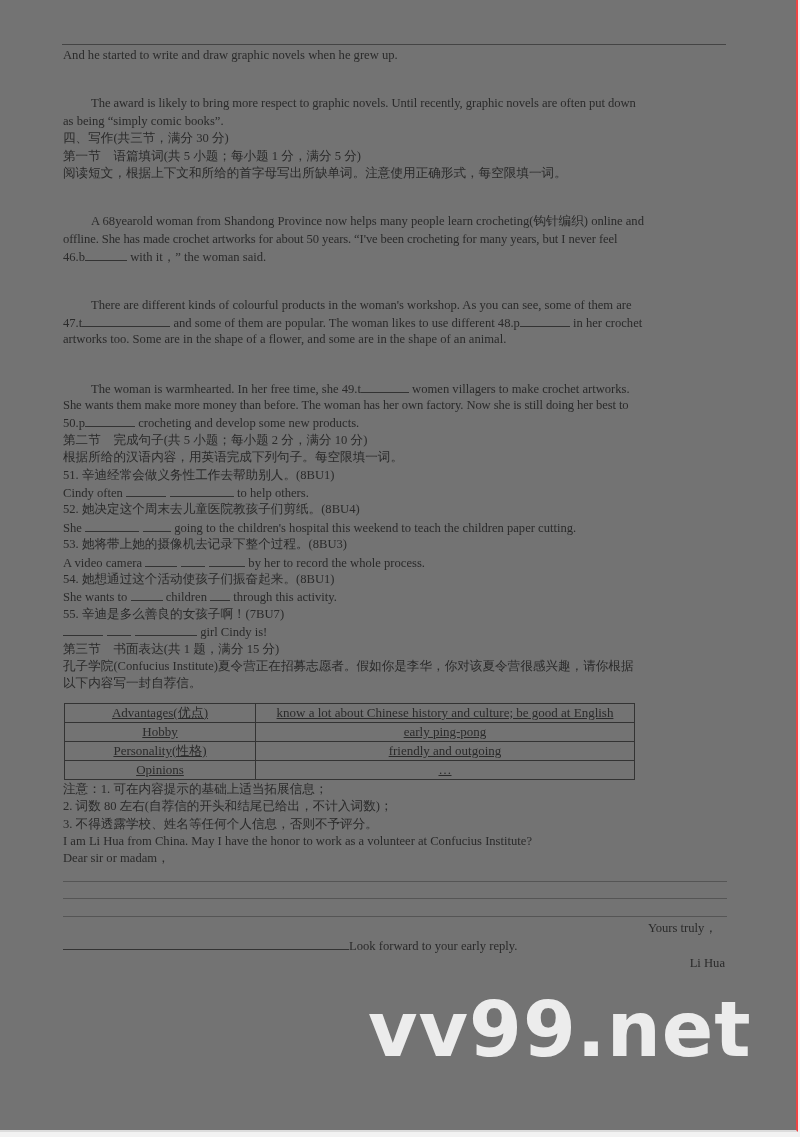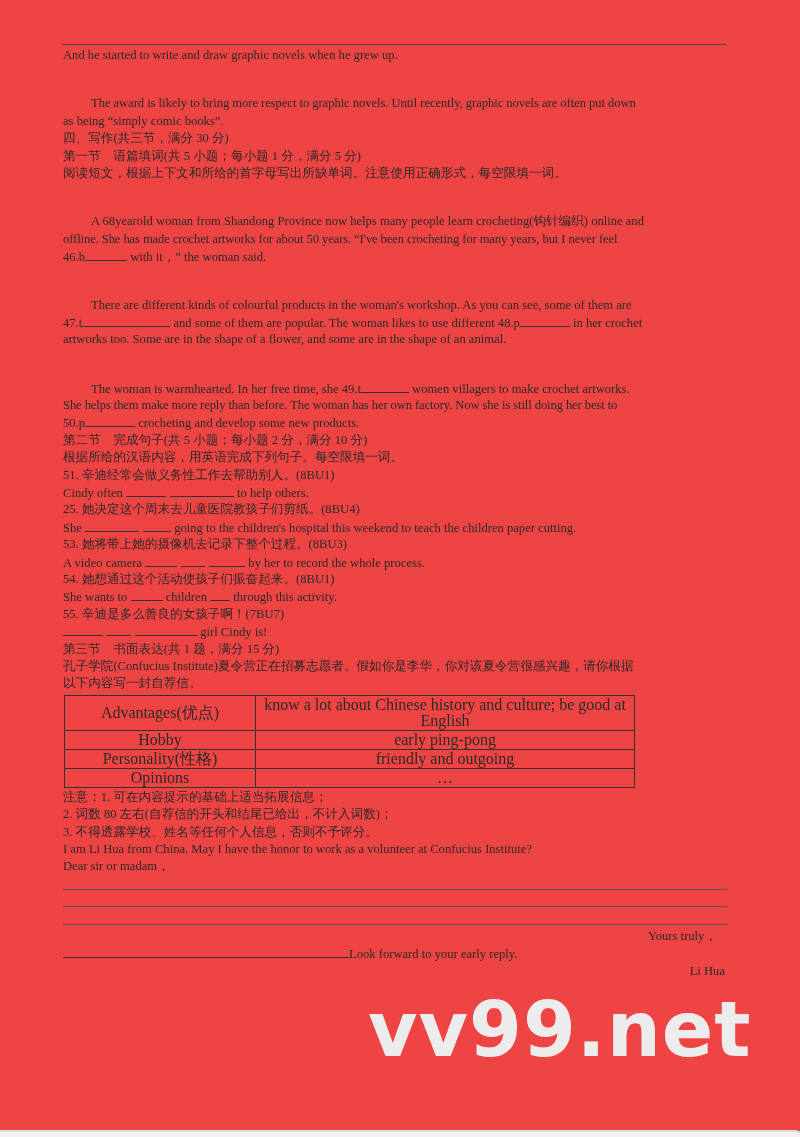--- a/index.html
+++ b/index.html
@@ -2,36 +2,36 @@
 <html><head>
   <meta charset="utf-8">
   <style>
     html, body { margin: 0; padding: 0; }
     body {
       width: 800px; height: 1137px; background: #f2f2f2; position: relative; overflow: hidden;
       font-family: "Liberation Serif", "DejaVu Serif", serif; color: #2a2a2a;
     }
     .page {
       position: absolute; left: 0; top: 0; width: 796px; height: 1130px;
-      background: #ef4444; border-right: 5px solid #ef4444; border-bottom: 2px solid #dcdcdc;
+      background: #737373; border-right: 2px solid #ef4444; border-bottom: 2px solid #dcdcdc;
     }
     .top-rule {
       position: absolute; left: 62px; top: 44px; width: 664px; height: 0;
       border-top: 1.5px solid #444;
     }
     .content {
       position: absolute; left: 63px; top: 47px; width: 664px;
       font-size: 12.6px; line-height: 17.4px;
     }
     .ln { white-space: nowrap; height: 17.4px; overflow: visible; }
     .ind { text-indent: 28px; margin-top: 31px; }
     .blank { display: inline-block; border-bottom: 1px solid #333; height: 12px; vertical-align: baseline; }
     .gap { display: inline-block; width: 4px; }
     table.info {
-      border-collapse: collapse; margin: 2px 0 1px 1px; font-size: 16px; line-height: 16px;
+      border-collapse: collapse; margin: 10px 0 1px 1px; font-size: 13px; line-height: 16px; text-decoration: underline;
     }
     table.info td { border: 1.5px solid #333; padding: 1px 4px; height: 16px; }
     table.info td.k { width: 182px; text-align: center; }
     table.info td.v { width: 370px; text-align: center; }
     .wline { height: 17.4px; position: relative; }
     .wline .rule { position: absolute; left: 0; right: 0; bottom: 3px; border-bottom: 1px solid #555; }
     .closing-line { white-space: nowrap; }
     .right { text-align: right; padding-right: 2px; }
     .watermark {
       position: absolute; left: 368px; top: 992px; font-family: "DejaVu Sans", sans-serif;
@@ -60,34 +60,34 @@
       <span>46.b</span><span class="blank" style="width:42px"></span><span> with it，”  the woman said.</span>
     </div>
     <div class="ln ind">There are different kinds of colourful products in the woman's workshop. As you can see, some of them are</div>
     <div class="ln">
       <span>47.t</span><span class="blank" style="width:88px"></span><span> and some of them are popular. The woman likes to use different 48.p</span><span class="blank" style="width:50px"></span><span> in her crochet</span>
     </div>
     <div class="ln">artworks too. Some are in the shape of a flower, and some are in the shape of an animal.</div>
     <div class="ln ind">
       <span>The woman is warmhearted. In her free time, she 49.t</span><span class="blank" style="width:48px"></span><span> women villagers to make crochet artworks.</span>
     </div>
-    <div class="ln" style="letter-spacing:-0.1px">She helps them make more reply than before. The woman has her own factory. Now she is still doing her best to</div>
+    <div class="ln" style="letter-spacing:-0.1px">She wants them make more money than before. The woman has her own factory. Now she is still doing her best to</div>
     <div class="ln">
       <span>50.p</span><span class="blank" style="width:50px"></span><span> crocheting and develop some new products.</span>
     </div>
 
     <div class="ln">第二节　完成句子(共 5 小题；每小题 2 分，满分 10 分)</div>
     <div class="ln">根据所给的汉语内容，用英语完成下列句子。每空限填一词。</div>
 
     <div class="ln">51. 辛迪经常会做义务性工作去帮助别人。(8BU1)</div>
     <div class="ln">
       <span>Cindy often </span><span class="blank" style="width:40px"></span><span class="gap"></span><span class="blank" style="width:64px"></span><span> to help others.</span>
     </div>
 
-    <div class="ln">25. 她决定这个周末去儿童医院教孩子们剪纸。(8BU4)</div>
+    <div class="ln">52. 她决定这个周末去儿童医院教孩子们剪纸。(8BU4)</div>
     <div class="ln">
       <span>She </span><span class="blank" style="width:54px"></span><span class="gap"></span><span class="blank" style="width:28px"></span><span> going to the children's hospital this weekend to teach the children paper cutting.</span>
     </div>
 
     <div class="ln">53. 她将带上她的摄像机去记录下整个过程。(8BU3)</div>
     <div class="ln">
       <span>A video camera </span><span class="blank" style="width:32px"></span><span class="gap"></span><span class="blank" style="width:24px"></span><span class="gap"></span><span class="blank" style="width:36px"></span><span> by her to record the whole process.</span>
     </div>
 
     <div class="ln">54. 她想通过这个活动使孩子们振奋起来。(8BU1)</div>

